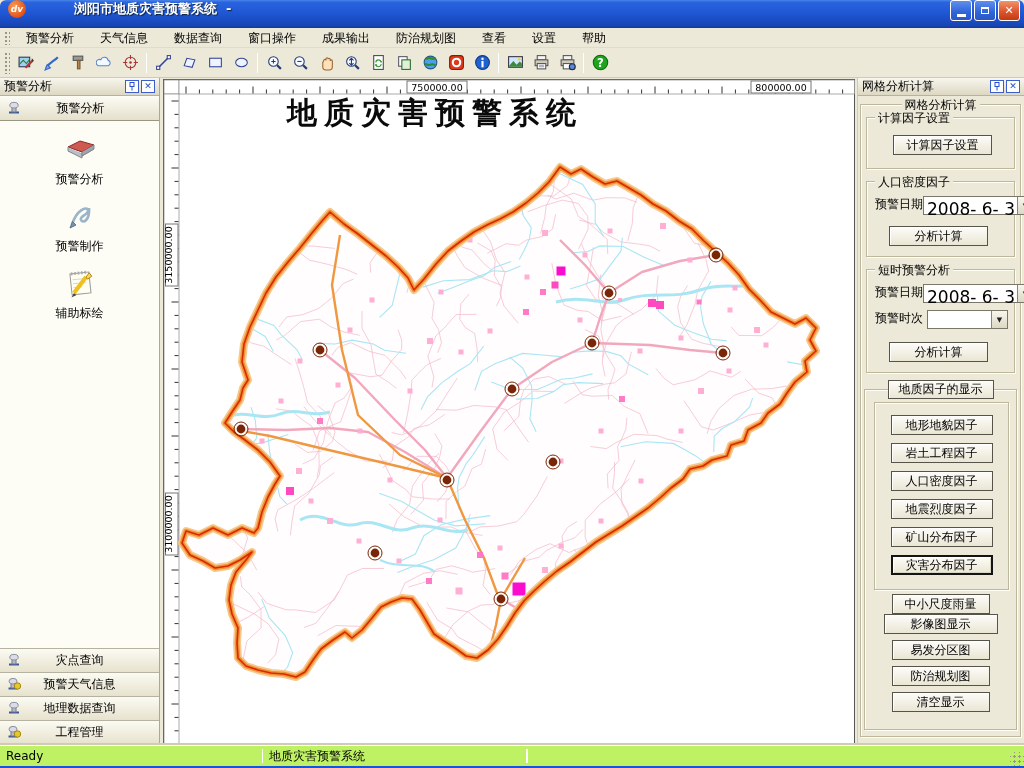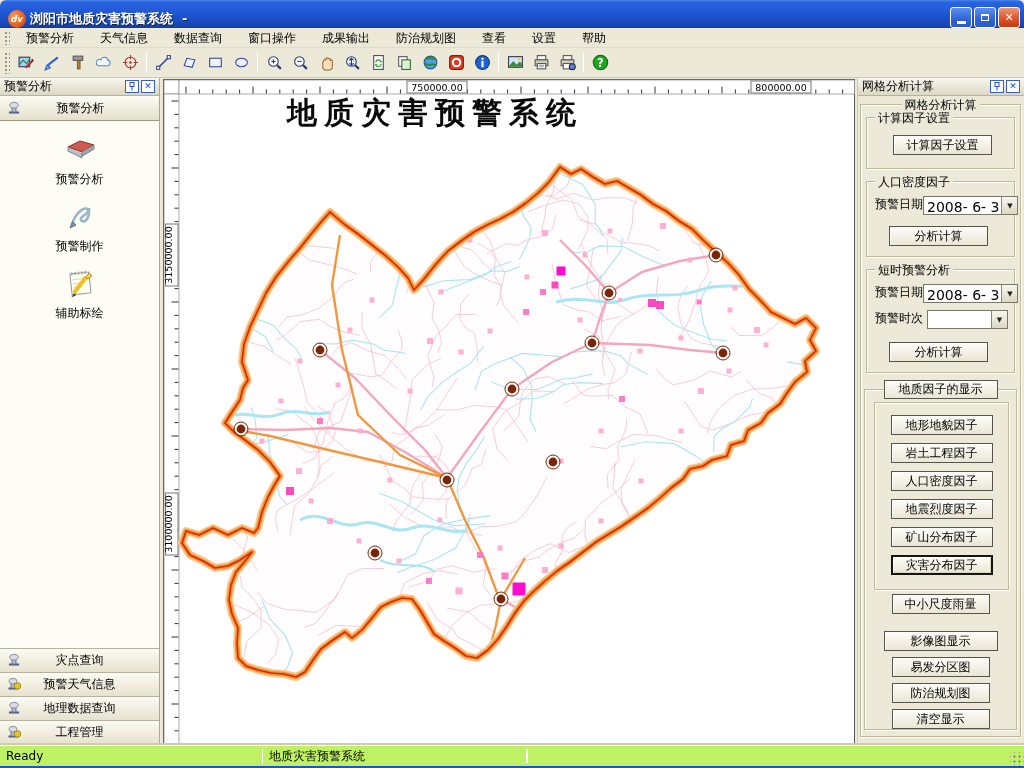--- a/index.html
+++ b/index.html
@@ -2,21 +2,21 @@
 <html><head>
 <meta charset="utf-8">
 <style>
   html,body{margin:0;padding:0;background:#9aa5b5;}
   *{box-sizing:border-box;}
   #root{position:relative;width:1024px;height:768px;background:#ece9d8;overflow:hidden;
         font-family:"DejaVu Sans","Liberation Sans",sans-serif;font-size:12px;color:#000;}
   
   #titlebar{position:absolute;left:0;top:0;width:1024px;height:28px;
     background:linear-gradient(180deg,#4a86e8 0%,#2a63e0 8%,#1e55d2 50%,#1745b4 92%,#123a9a 100%);
-    display:flex;align-items:flex-end;padding:0 4px;border-radius:6px 6px 0 0;}
+    display:flex;align-items:flex-start;padding:0 4px;border-radius:6px 6px 0 0;gap:44px;}
   #app-icon{width:18px;height:18px;border-radius:50%;
     background:radial-gradient(circle at 35% 35%,#ff9a4d,#e0521a 70%,#b23a08);
     color:#fff;font-size:9px;font-weight:bold;font-style:italic;
     display:flex;align-items:center;justify-content:center;margin:0 4px;}
   #title-text{color:#fff;font-weight:bold;font-size:13px;text-shadow:1px 1px 1px #123;white-space:pre;}
   #win-controls{margin-left:auto;display:flex;gap:2px;}
   .winbtn{width:22px;height:21px;border-radius:3px;border:1px solid #fff;
     background:linear-gradient(180deg,#5f8fed,#2f64d8 60%,#2a58c4);
     color:#fff;display:flex;align-items:center;justify-content:center;font-size:11px;font-weight:bold;}
   .winbtn.close{background:linear-gradient(180deg,#f0946a,#dd5630 55%,#c23a10);}
@@ -63,21 +63,21 @@
   .grp{position:absolute;border:1px solid #bdb89c;box-shadow:inset 1px 1px 0 #fffef4, 1px 1px 0 #fffef4;}
   .grp .legend{position:absolute;top:-8px;left:8px;background:#ece9d8;padding:0 3px;font-size:12px;white-space:nowrap;}
   .grp .legend.center{left:50%;transform:translateX(-50%);}
   .btn{background:linear-gradient(180deg,#fdfcf8,#eae6d4);border:1px solid #55534a;
     box-shadow:inset 1px 1px 0 #fff;display:flex;align-items:center;justify-content:center;
     font-size:12px;color:#000;cursor:default;}
   .btn.active{border:2px solid #141414;box-shadow:inset 1px 1px 0 #fff,inset -1px -1px 0 #d8d4c2;}
   .frow{position:absolute;left:8px;right:6px;display:flex;align-items:flex-start;height:20px;}
   .frow .flabel{width:52px;font-size:12px;white-space:nowrap;}
   .combo{flex:1;height:19px;background:#fff;border:1px solid #7a7768;display:flex;}
-  .combo .val{flex:1;font-size:14px;padding:2px 2px 16px 3px;white-space:pre;overflow:hidden;}
+  .combo .val{flex:1;font-size:17px;padding:2px 2px 16px 3px;white-space:pre;overflow:hidden;}
   .combo .arrow{width:16px;background:linear-gradient(180deg,#f8f6ee,#ddd8c4);
     border-left:1px solid #8a877a;display:flex;align-items:center;justify-content:center;
     font-size:7px;color:#222;}
   
   #statusbar{position:absolute;left:0;top:745px;width:1024px;height:21px;background:#bef264;
     border-top:1px solid #fff;box-shadow:0 -2px 0 #cfcbb8;display:flex;align-items:center;font-size:12px;}
   .sb-panel{height:100%;display:flex;align-items:center;padding:0 6px;}
   .sb-sep{width:1px;height:70%;background:#9a9684;border-right:1px solid #fff;}
   #sb-grip{margin-left:auto;width:14px;height:14px;align-self:flex-end;
     background-image:radial-gradient(circle,#9a9684 1.2px,transparent 1.4px);
@@ -787,34 +787,34 @@
             <span class="flabel">预警时次</span>
             <span class="combo">
               <span class="val"></span>
               <span class="arrow">▼</span>
             </span>
           </div>
           <div class="btn" style="position:absolute;left:22px;right:26px;top:72px;height:20px;">分析计算</div>
         </div>
 
         <div class="grp" style="left:3px;right:3px;top:284px;bottom:6px;">
-          <div class="btn" style="position:absolute;left:50%;transform:translateX(-50%);top:-10px;width:114px;height:19px;">地质因子的显示</div>
+          <div class="btn" style="position:absolute;left:50%;transform:translateX(-50%);top:-10px;width:106px;height:19px;">地质因子的显示</div>
           <div class="grp" style="left:9px;right:7px;top:12px;height:188px;">
             <div id="factor-buttons" style="position:absolute;left:0;right:0;top:0;">
                 <div class="btn" style="width: 102px; height: 20px; margin: 12px auto 0px;">地形地貌因子</div>
                 <div class="btn" style="width: 102px; height: 20px; margin: 8px auto 0px;">岩土工程因子</div>
                 <div class="btn" style="width: 102px; height: 20px; margin: 8px auto 0px;">人口密度因子</div>
                 <div class="btn" style="width: 102px; height: 20px; margin: 8px auto 0px;">地震烈度因子</div>
                 <div class="btn" style="width: 102px; height: 20px; margin: 8px auto 8px;">矿山分布因子</div>
                 <div class="btn active" style="width: 102px; height: 20px; margin: 8px auto 0px;">灾害分布因子</div>
               </div>
           </div>
           <div id="extra-buttons" style="position:absolute;left:0;right:0;top:204px;text-align:center;">
               <div class="btn" style="width: 98px; height: 20px; margin: 0px auto;">中小尺度雨量</div>
-              <div class="btn" style="width: 114px; height: 20px; margin: 17px auto 0px;">影像图显示</div>
+              <div class="btn" style="width: 114px; height: 20px; margin: 0 auto 0px;">影像图显示</div>
               <div class="btn" style="width: 98px; height: 20px; margin: 6px auto 0px;">易发分区图</div>
               <div class="btn" style="width: 98px; height: 20px; margin: 6px auto 0px;">防治规划图</div>
               <div class="btn" style="width: 98px; height: 20px; margin: 6px auto 0px;">清空显示</div>
             </div>
         </div>
       </div>
     </div>
   </div>
 
   <div id="statusbar">

